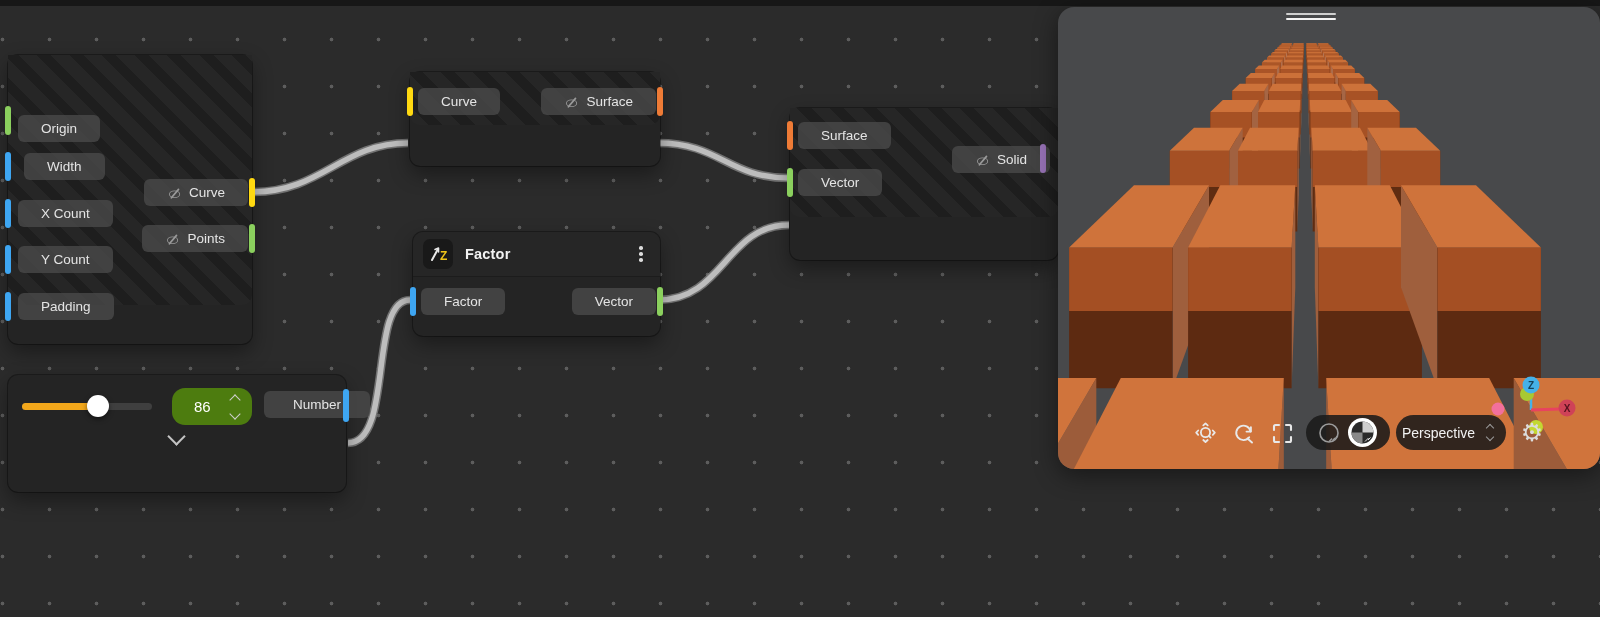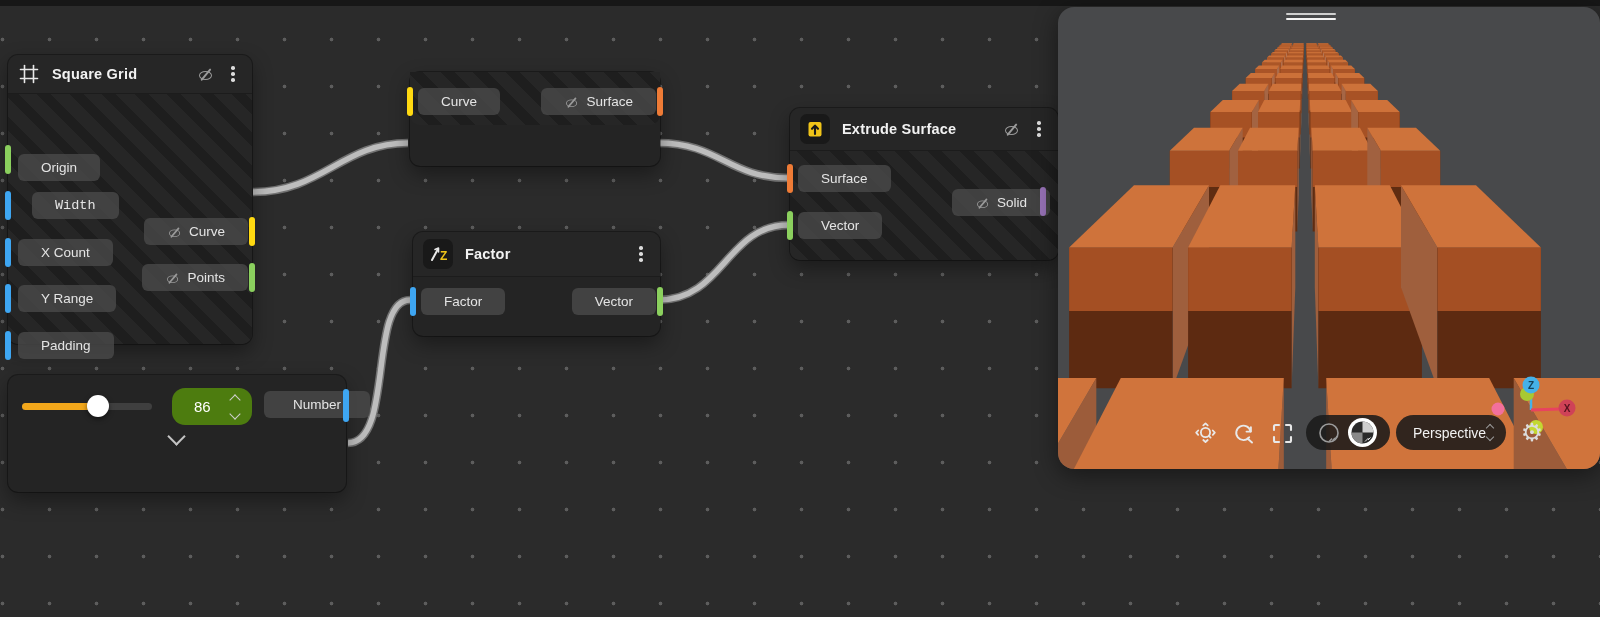--- a/index.html
+++ b/index.html
@@ -57,21 +57,21 @@
   
   #viewport{position:absolute;left:1058px;top:7px;width:542px;height:462px;background:#48494b;
             border-radius:16px;overflow:hidden;z-index:4;box-shadow:0 6px 24px rgba(0,0,0,.45);}
   #scene{position:absolute;left:0;top:0;}
   .drag-handle{position:absolute;left:228px;top:6px;width:50px;cursor:grab;}
   .drag-handle div{height:2px;border-radius:1px;background:#f5f5f5;margin-bottom:3px;}
   .drag-handle div:first-child{background:#cfcfcf;}
   .vp-btn{position:absolute;width:26px;height:26px;display:flex;align-items:center;justify-content:center;cursor:pointer;}
   .vp-pill{position:absolute;top:408px;height:35px;background:rgba(26,26,26,.88);border-radius:18px;
            display:flex;align-items:center;cursor:pointer;}
-  .persp-label{color:#f2f2f2;font-size:14px;margin-left:17px;flex:1;}
+  .persp-label{color:#f2f2f2;font-size:14px;margin-left:6px;flex:1;}
   .persp-caret{display:flex;flex-direction:column;gap:3px;margin-right:13px;}
   .persp-caret .chev{width:5px;height:5px;border-color:#9a9a9a;}
   .gear{font-size:25px;color:#dcdcdc;line-height:1;}
 </style>
 </head>
 <body>
 
 <div id="app">
   <div class="top-strip"></div>
 
@@ -88,55 +88,37 @@
       <path class="wire-under" d="M 658 300 C 724 300 726 225 789 225"></path>
       <path class="wire-over" d="M 658 300 C 724 300 726 225 789 225"></path>
     </g>
     <g>
       <path class="wire-under" d="M 348 443 C 394 443 368 300 410 300"></path>
       <path class="wire-over" d="M 348 443 C 394 443 368 300 410 300"></path>
     </g>
   </svg>
 
   <div class="node hatched" style="left:8px;top:55px;width:244px;height:289px;">
-    <div class="node-header" style="height:38px;">
-      <svg width="22" height="22" viewBox="0 0 22 22">
-        <g stroke="#e8e8e8" stroke-width="1.6" stroke-linecap="round">
-          <line x1="6.5" y1="2.5" x2="6.5" y2="19.5"></line>
-            <line x1="15.5" y1="2.5" x2="15.5" y2="19.5"></line>
-          <line x1="2.5" y1="6.5" x2="19.5" y2="6.5"></line>
-            <line x1="2.5" y1="15.5" x2="19.5" y2="15.5"></line>
-        </g>
-      </svg>
-      <span class="node-title">Square Grid</span>
-      <span class="hdr-spacer"></span>
-      <span class="eye-slash"></span>
-      <span class="dots">
-          <i></i>
-          <i></i>
-          <i></i>
-        </span>
-    </div>
     <div class="node-body" style="height:250px;">
       <span class="portbar" style="left: -3px; top: 51px; background: rgb(139, 208, 94);"></span>
       <span class="portbar" style="left: -3px; top: 97px; background: rgb(62, 166, 242);"></span>
       <span class="portbar" style="left: -3px; top: 144px; background: rgb(62, 166, 242);"></span>
       <span class="portbar" style="left: -3px; top: 190px; background: rgb(62, 166, 242);"></span>
       <span class="portbar" style="left: -3px; top: 237px; background: rgb(62, 166, 242);"></span>
       <div class="pill" style="left:10px;top:60px;">
           <span>Origin</span>
         </div>
-      <div class="pill" style="left:24px;top:98px;font-family:Liberation Mono, monospace;">
+      <div class="pill" style="left:16px;top:98px;">
           <span>Width</span>
         </div>
       <div class="pill" style="left:10px;top:145px;">
           <span>X Count</span>
         </div>
       <div class="pill" style="left:10px;top:191px;">
-          <span>Y Range</span>
+          <span>Y Count</span>
         </div>
       <div class="pill" style="left:10px;top:238px;">
           <span>Padding</span>
         </div>
       <div class="pill" style="right:4px;top:124px;">
         <span class="eye-slash sm"></span>
         <span>Curve</span>
       </div>
       <div class="pill" style="right:4px;top:170px;">
         <span class="eye-slash sm"></span>
@@ -184,36 +166,20 @@
           <span>Factor</span>
         </div>
       <div class="pill" style="right:4px;top:11px;">
           <span>Vector</span>
         </div>
       <span class="portbar" style="right: -3px; top: 10px; background: rgb(139, 208, 94);"></span>
     </div>
   </div>
 
   <div class="node hatched" style="left:790px;top:108px;width:268px;height:152px;">
-    <div class="node-header" style="height:42px;">
-      <span class="icon-chip">
-        <svg width="20" height="20" viewBox="0 0 20 20">
-          <rect x="3.5" y="3" width="13" height="14.5" rx="2" fill="#f0c419"></rect>
-          <path d="M10,15 L10,7 M7,9.8 L10,6.6 L13,9.8" fill="none" stroke="#191919" stroke-width="2.1" stroke-linecap="round" stroke-linejoin="round"></path>
-        </svg>
-      </span>
-      <span class="node-title">Extrude Surface</span>
-      <span class="hdr-spacer"></span>
-      <span class="eye-slash"></span>
-      <span class="dots">
-          <i></i>
-          <i></i>
-          <i></i>
-        </span>
-    </div>
     <div class="node-body" style="height:109px;">
       <span class="portbar" style="left: -3px; top: 13px; background: rgb(238, 123, 54);"></span>
       <span class="portbar" style="left: -3px; top: 60px; background: rgb(139, 208, 94);"></span>
       <div class="pill" style="left:8px;top:14px;">
           <span>Surface</span>
         </div>
       <div class="pill" style="left:8px;top:61px;">
           <span>Vector</span>
         </div>
       <div class="pill" style="left:162px;top:38px;">

